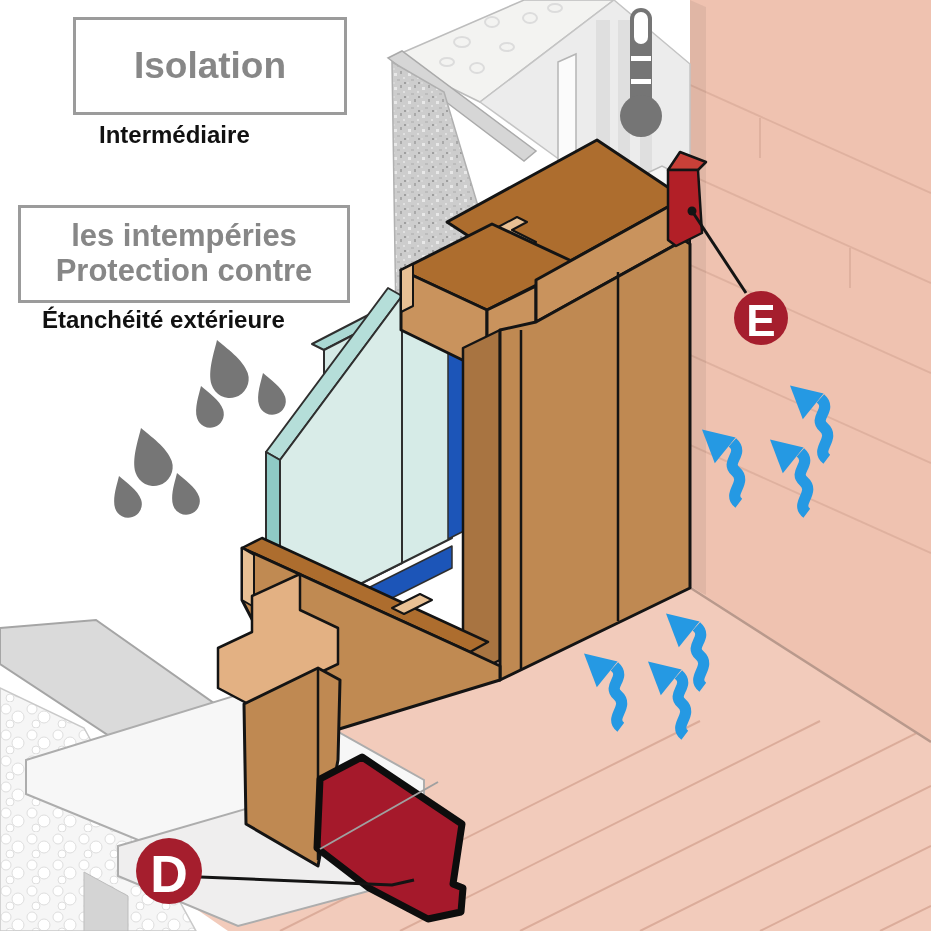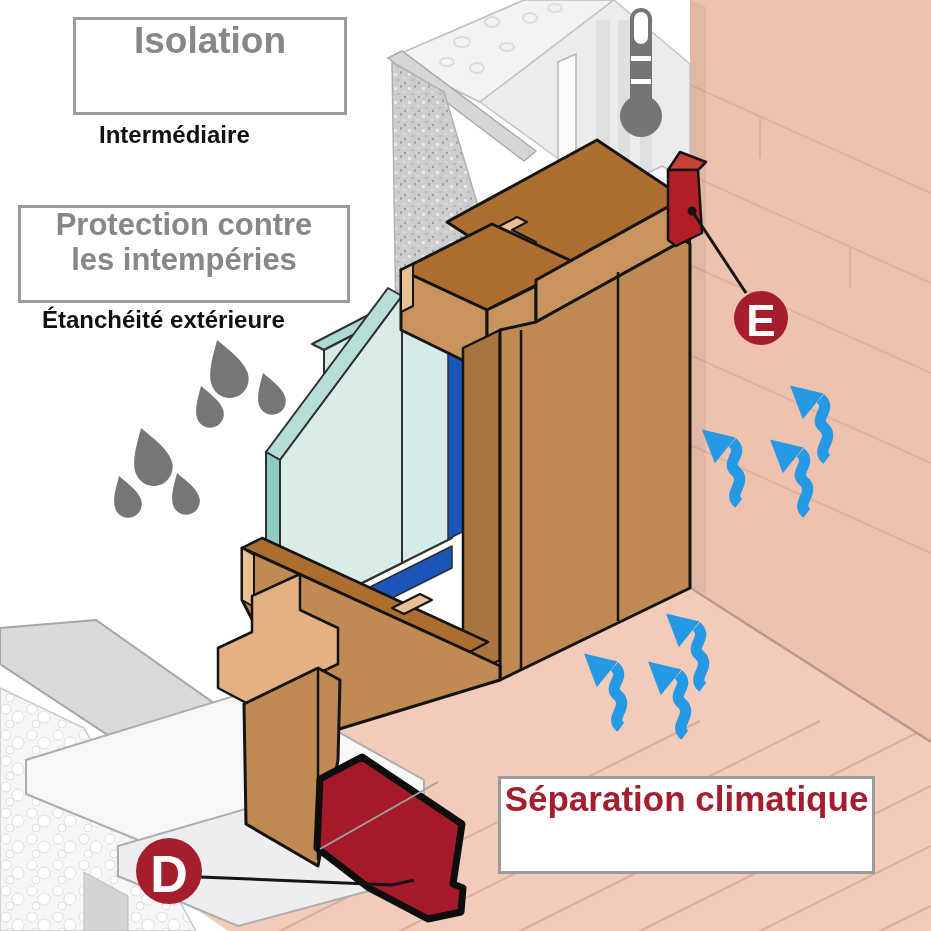--- a/index.html
+++ b/index.html
@@ -1,20 +1,20 @@
 <!DOCTYPE html>
 <html><head>
 <meta charset="utf-8">
 <style>
   html,body{margin:0;padding:0;background:#fff;}
   #stage{position:relative;width:931px;height:931px;overflow:hidden;background:#fff;
          font-family:"Liberation Sans", sans-serif;}
   #scene{position:absolute;left:0;top:0;width:931px;height:931px;}
   .label-box{position:absolute;background:#ffffff;border:3px solid #9b9b9b;
-             display:flex;flex-direction:column;align-items:center;
+             display:flex;flex-direction:column;align-items:center;justify-content:center;
              text-align:center;font-weight:bold;box-sizing:border-box;}
   .box-isolation{left:73px;top:17px;width:274px;height:98px;font-size:37px;color:#878787;}
   .box-protection{left:18px;top:205px;width:332px;height:98px;font-size:31px;color:#878787;line-height:1.12;}
   .box-separation{left:498px;top:776px;width:377px;height:98px;font-size:35px;color:#a51e2d;}
   .subtitle{position:absolute;font-weight:bold;color:#111111;white-space:nowrap;}
   .sub-inter{left:99px;top:121px;font-size:24px;}
   .sub-ext{left:42px;top:306px;font-size:24px;}
   .sub-int{left:527px;top:880px;font-size:24px;}
 </style>
 </head>
@@ -208,22 +208,19 @@
     <text x="169" y="874" font-size="52" font-weight="bold" fill="#ffffff" text-anchor="middle" dominant-baseline="central">D</text>
   </g>
 </svg>
 
 <div class="label-box box-isolation">
   <div>Isolation</div>
 </div>
 <div class="subtitle sub-inter">Intermédiaire</div>
 
 <div class="label-box box-protection">
+  <div>les intempéries</div>
   <div>Protection contre</div>
-  <div>les intempéries</div>
 </div>
 <div class="subtitle sub-ext">Étanchéité extérieure</div>
 
-<div class="label-box box-separation">
-  <div>Séparation climatique</div>
+
 </div>
 
-</div>
-
 </body></html>

